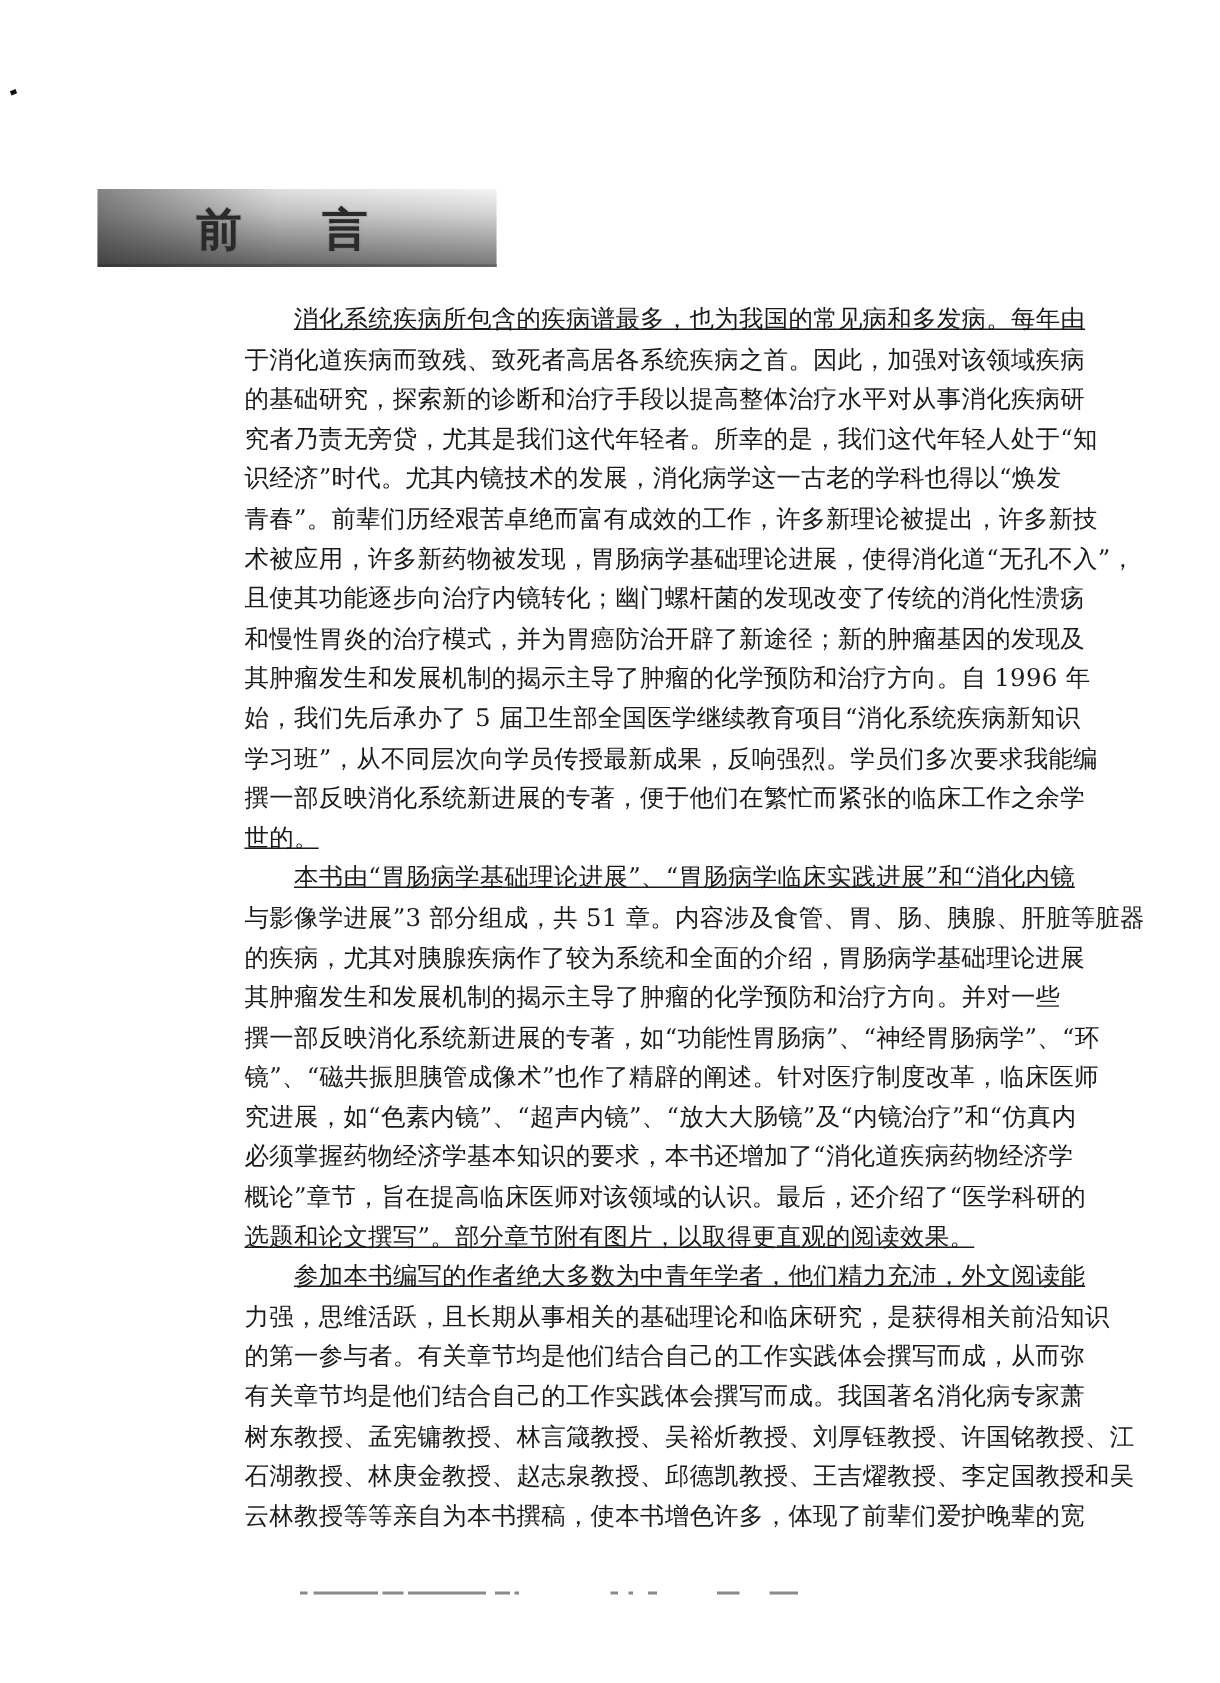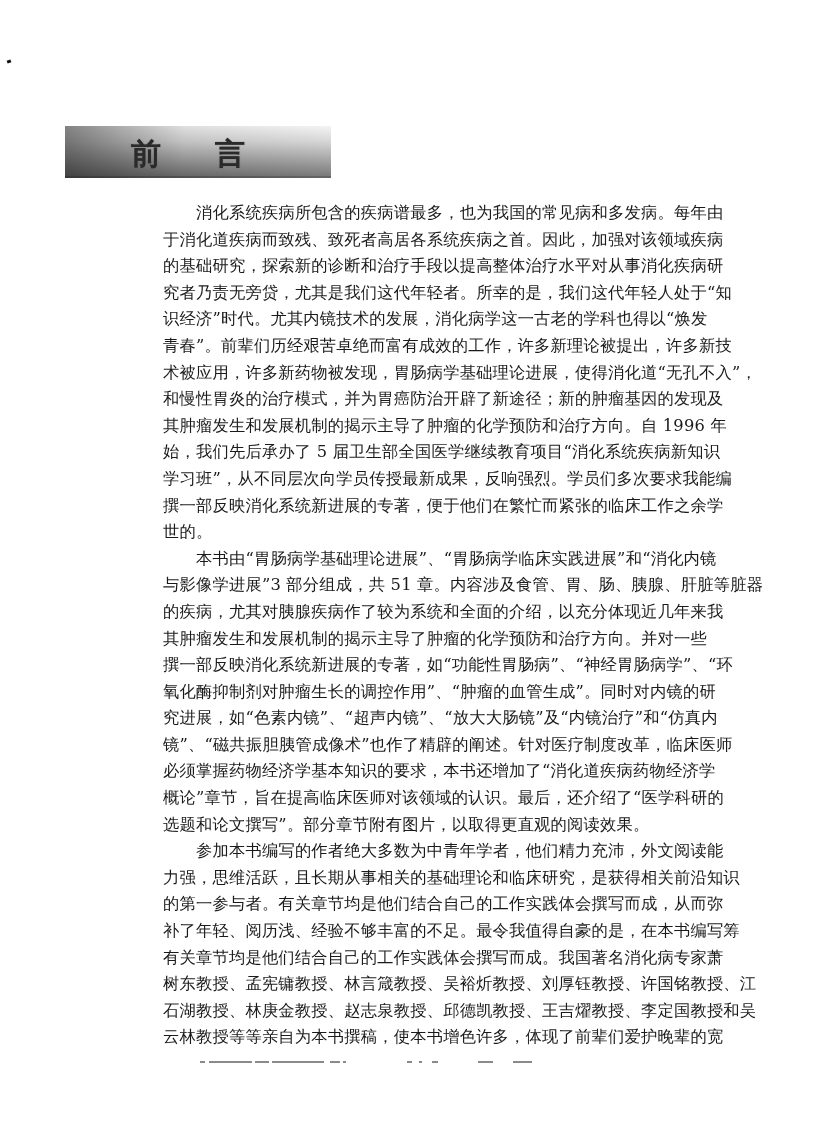--- a/index.html
+++ b/index.html
@@ -12,22 +12,22 @@
   .header-bar::before { content: ""; position: absolute; inset: 0;
     background: linear-gradient(90deg, rgba(40,40,40,0.55) 0%, rgba(120,120,120,0.15) 45%, rgba(255,255,255,0.15) 100%); }
   .header-title { position: absolute; top: 8px; left: 0; width: 100%; height: 40px; }
   .header-char { position: absolute; top: 0; font-family: "DejaVu Sans", sans-serif; font-weight: bold;
     font-size: 30px; line-height: 40px; color: #2a2a2a; text-shadow: 0 0 1px #555; }
   .header-char.c1 { left: 66px; }
   .header-char.c2 { left: 150px; }
   .body-text { position: absolute; left: 163px; top: 200px; width: 540px; }
   .line { height: 26.6px; line-height: 26.6px; font-size: 16.3px; white-space: nowrap;
           text-align: justify; text-align-last: justify; letter-spacing: 0.2px; }
-  .line.indent { padding-left: 33px; }
-  .line.last { text-align-last: left; }
+  .line.indent { padding-left: 33px; text-decoration: underline; }
+  .line.last { text-align-last: left; text-decoration: underline; }
   .footer-rules { position: absolute; left: 200px; top: 1061px; height: 2px; width: 360px; }
   .rule { position: absolute; top: 0; height: 1.5px; background: #8a8a8a; }
 </style>
 </head>
 <body>
 
 <div class="speck"></div>
 
 <div class="header-bar">
   <div class="header-title">
@@ -37,41 +37,40 @@
 </div>
 
 <div class="body-text" id="body">
     <div class="line indent">消化系统疾病所包含的疾病谱最多，也为我国的常见病和多发病。每年由</div>
     <div class="line">于消化道疾病而致残、致死者高居各系统疾病之首。因此，加强对该领域疾病</div>
     <div class="line">的基础研究，探索新的诊断和治疗手段以提高整体治疗水平对从事消化疾病研</div>
     <div class="line">究者乃责无旁贷，尤其是我们这代年轻者。所幸的是，我们这代年轻人处于“知</div>
     <div class="line">识经济”时代。尤其内镜技术的发展，消化病学这一古老的学科也得以“焕发</div>
     <div class="line">青春”。前辈们历经艰苦卓绝而富有成效的工作，许多新理论被提出，许多新技</div>
     <div class="line">术被应用，许多新药物被发现，胃肠病学基础理论进展，使得消化道“无孔不入”，</div>
+    <div class="line">且使其功能逐步向治疗内镜转化；幽门螺杆菌的发现改变了传统的消化性溃疡</div>
     <div class="line">和慢性胃炎的治疗模式，并为胃癌防治开辟了新途径；新的肿瘤基因的发现及</div>
     <div class="line">其肿瘤发生和发展机制的揭示主导了肿瘤的化学预防和治疗方向。自 1996 年</div>
     <div class="line">始，我们先后承办了 5 届卫生部全国医学继续教育项目“消化系统疾病新知识</div>
     <div class="line">学习班”，从不同层次向学员传授最新成果，反响强烈。学员们多次要求我能编</div>
     <div class="line">撰一部反映消化系统新进展的专著，便于他们在繁忙而紧张的临床工作之余学</div>
     <div class="line last">世的。</div>
     <div class="line indent">本书由“胃肠病学基础理论进展”、“胃肠病学临床实践进展”和“消化内镜</div>
     <div class="line">与影像学进展”3 部分组成，共 51 章。内容涉及食管、胃、肠、胰腺、肝脏等脏器</div>
-    <div class="line">的疾病，尤其对胰腺疾病作了较为系统和全面的介绍，以充分体现近几年来我</div>
+    <div class="line">的疾病，尤其对胰腺疾病作了较为系统和全面的介绍，胃肠病学基础理论进展</div>
     <div class="line">其肿瘤发生和发展机制的揭示主导了肿瘤的化学预防和治疗方向。并对一些</div>
     <div class="line">撰一部反映消化系统新进展的专著，如“功能性胃肠病”、“神经胃肠病学”、“环</div>
-    <div class="line">氧化酶抑制剂对肿瘤生长的调控作用”、“肿瘤的血管生成”。同时对内镜的研</div>
+    <div class="line">镜”、“磁共振胆胰管成像术”也作了精辟的阐述。针对医疗制度改革，临床医师</div>
     <div class="line">究进展，如“色素内镜”、“超声内镜”、“放大大肠镜”及“内镜治疗”和“仿真内</div>
-    <div class="line">镜”、“磁共振胆胰管成像术”也作了精辟的阐述。针对医疗制度改革，临床医师</div>
     <div class="line">必须掌握药物经济学基本知识的要求，本书还增加了“消化道疾病药物经济学</div>
     <div class="line">概论”章节，旨在提高临床医师对该领域的认识。最后，还介绍了“医学科研的</div>
     <div class="line last">选题和论文撰写”。部分章节附有图片，以取得更直观的阅读效果。</div>
     <div class="line indent">参加本书编写的作者绝大多数为中青年学者，他们精力充沛，外文阅读能</div>
     <div class="line">力强，思维活跃，且长期从事相关的基础理论和临床研究，是获得相关前沿知识</div>
     <div class="line">的第一参与者。有关章节均是他们结合自己的工作实践体会撰写而成，从而弥</div>
-    <div class="line">补了年轻、阅历浅、经验不够丰富的不足。最令我值得自豪的是，在本书编写筹</div>
     <div class="line">有关章节均是他们结合自己的工作实践体会撰写而成。我国著名消化病专家萧</div>
     <div class="line">树东教授、孟宪镛教授、林言箴教授、吴裕炘教授、刘厚钰教授、许国铭教授、江</div>
     <div class="line">石湖教授、林庚金教授、赵志泉教授、邱德凯教授、王吉燿教授、李定国教授和吴</div>
     <div class="line">云林教授等等亲自为本书撰稿，使本书增色许多，体现了前辈们爱护晚辈的宽</div>
   </div>
 
 <div class="footer-rules">
   <div class="rule" style="left:0;width:5px"></div>
   <div class="rule" style="left:9px;width:43px"></div>
   <div class="rule" style="left:55px;width:14px"></div>

